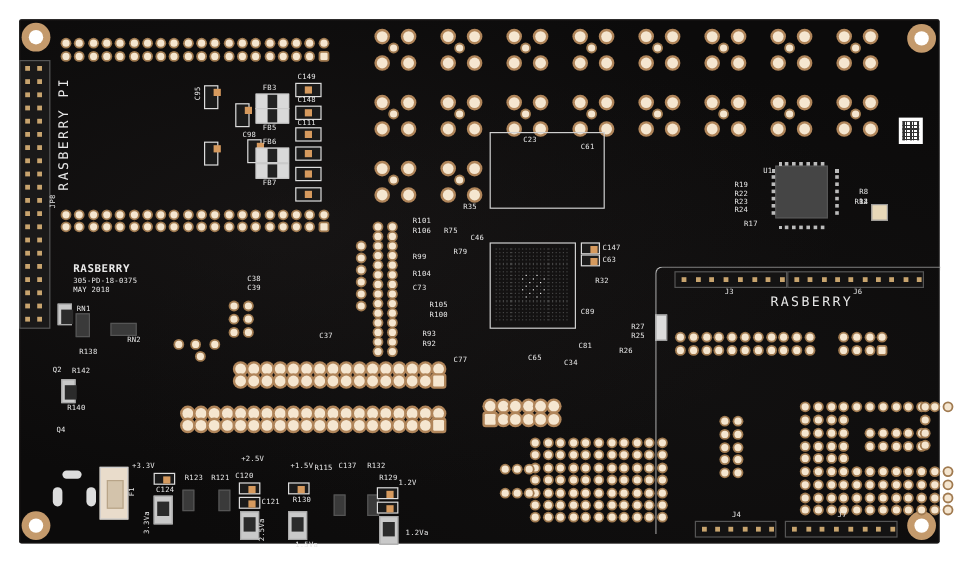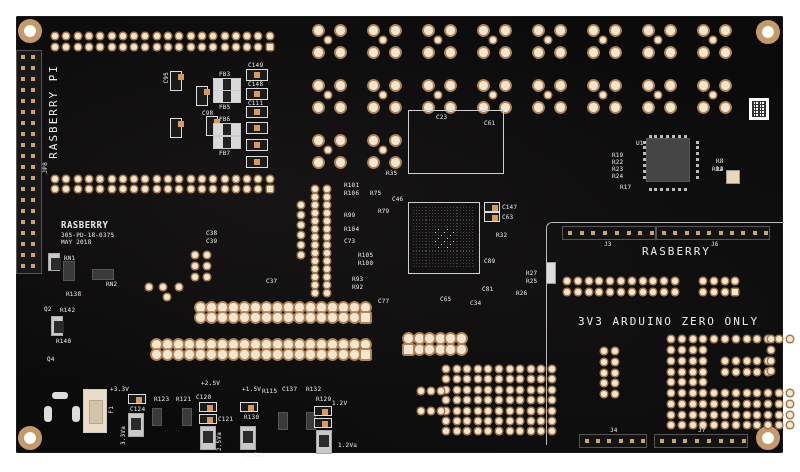--- a/index.html
+++ b/index.html
@@ -1191,21 +1191,20 @@
       <div class="pad sm" style="left: 585px; top: 342.8px;"></div>
       <div class="pad sm" style="left: 596px; top: 342.8px;"></div>
       <div class="pad sm" style="left: 585px; top: 353.6px;"></div>
       <div class="pad sm" style="left: 596px; top: 353.6px;"></div>
       <div class="pad sm" style="left: 585px; top: 364.4px;"></div>
       <div class="pad sm" style="left: 596px; top: 364.4px;"></div>
       <div class="pad sm" style="left: 585px; top: 375.2px;"></div>
       <div class="pad sm" style="left: 596px; top: 375.2px;"></div>
     </div>
 
-  <div class="silk big" style="left:562px;top:300px;">3V3 ARDUINO ZERO ONLY</div>
 
   <div class="header" style="left:563px;top:418px;width:66px;height:12px;">
       <div id="j4pins">
         <div class="pin" style="left: 5px; top: 4px;"></div>
         <div class="pin" style="left: 16.2px; top: 4px;"></div>
         <div class="pin" style="left: 27.4px; top: 4px;"></div>
         <div class="pin" style="left: 38.6px; top: 4px;"></div>
         <div class="pin" style="left: 49.8px; top: 4px;"></div>
         <div class="pin" style="left: 61px; top: 4px;"></div>
       </div>

